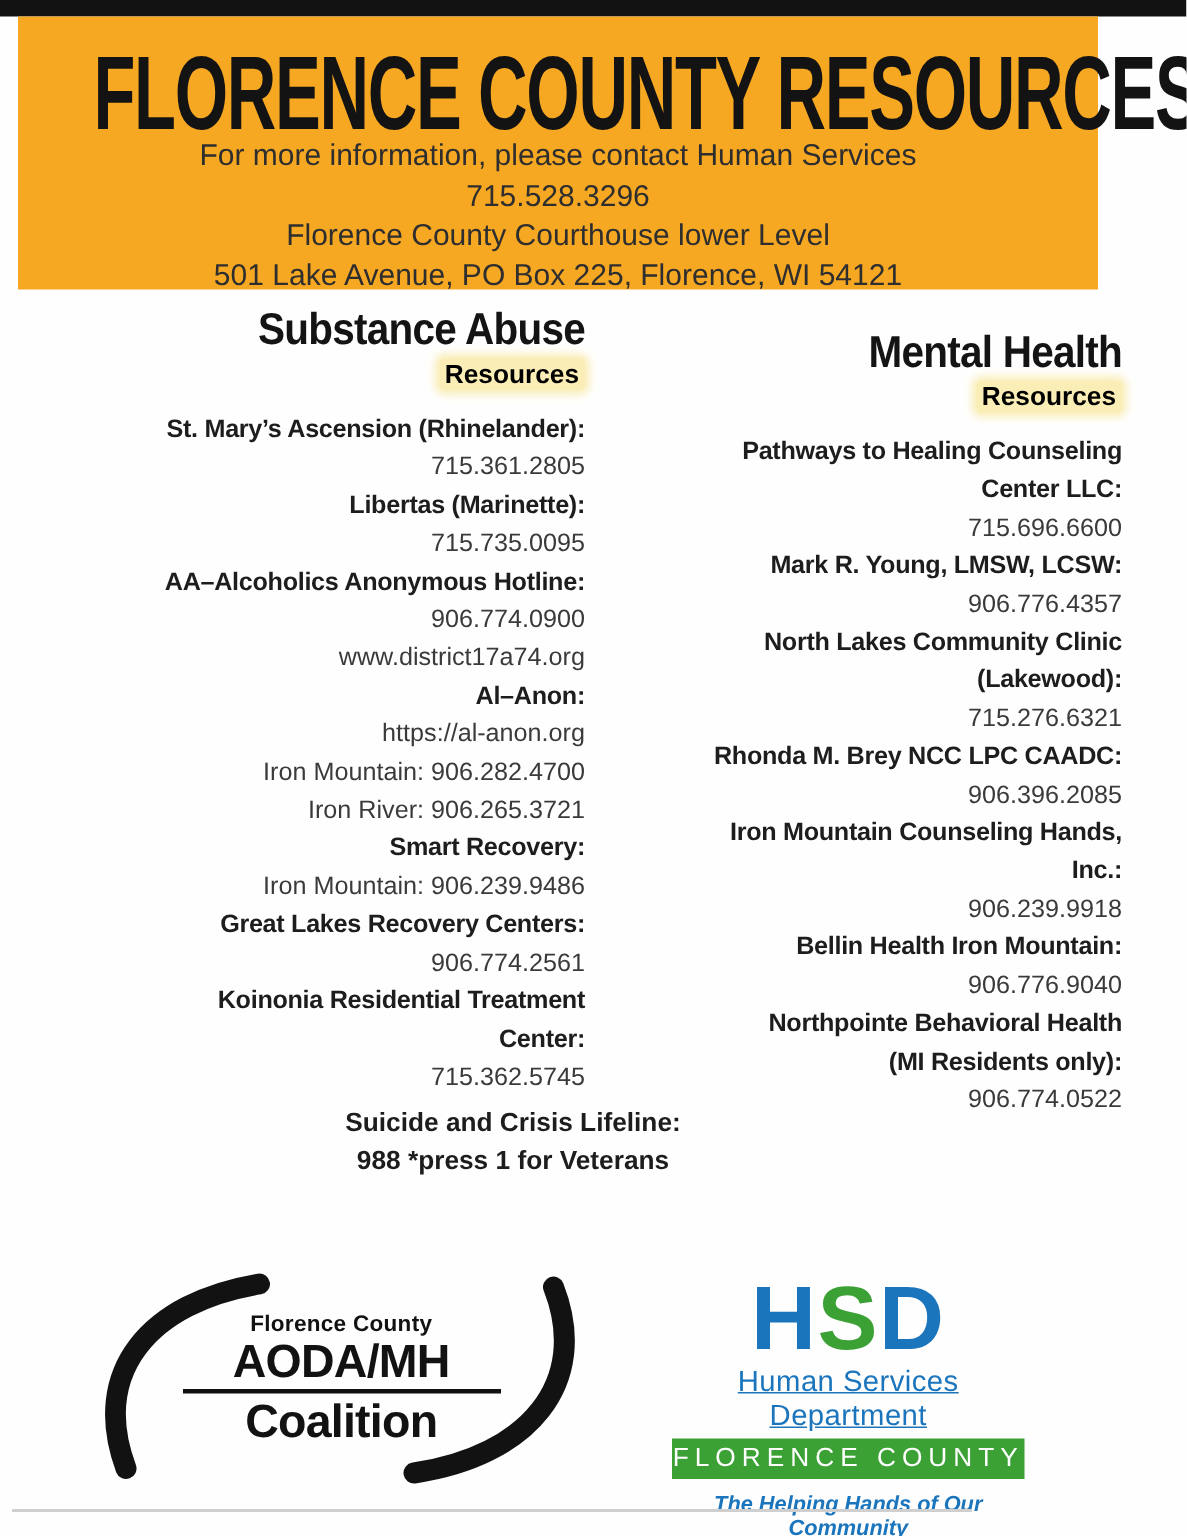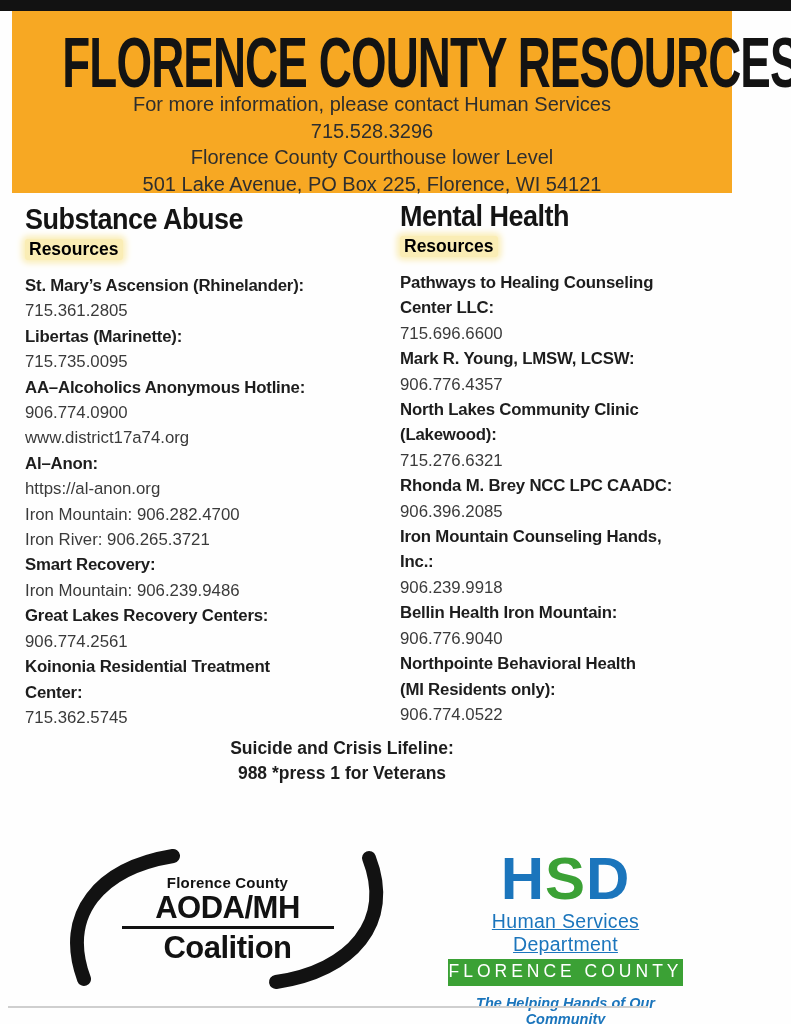--- a/index.html
+++ b/index.html
@@ -23,23 +23,23 @@
     position:absolute;top:11px;left:12px;width:720px;height:182px;
     background:var(--banner-orange);text-align:center;
   }
   .banner-title-wrap{height:80px;padding-top:12px;}
   .banner-title{
     display:inline-block;font-size:52px;font-weight:bold;letter-spacing:-1px;
     white-space:nowrap;color:#131313;
     transform:scale(0.88,1.34);transform-origin:center top;
   }
   .banner-sub{font-size:20px;line-height:26.5px;color:#2e2e2e;}
-  .col{position:absolute;text-align:left;}
+  .col{position:absolute;text-align:right;}
   .col-left{left:25px;top:203px;width:365px;}
-  .col-right{left:400px;top:200px;width:348px;}
+  .col-right{left:400px;top:218px;width:348px;}
   .sec-title{
     font-size:27px;font-weight:bold;color:#141414;
     transform:scaleY(1.1);transform-origin:center top;letter-spacing:-0.5px;
   }
   .sec-sub-wrap{margin-top:5px;}
   .sec-sub{
     display:inline-block;font-size:17.5px;font-weight:bold;color:#000000;
     background:var(--highlight-yellow);
     box-shadow:0 0 6px 3px var(--highlight-yellow);
     padding:0 4px;border-radius:3px;

